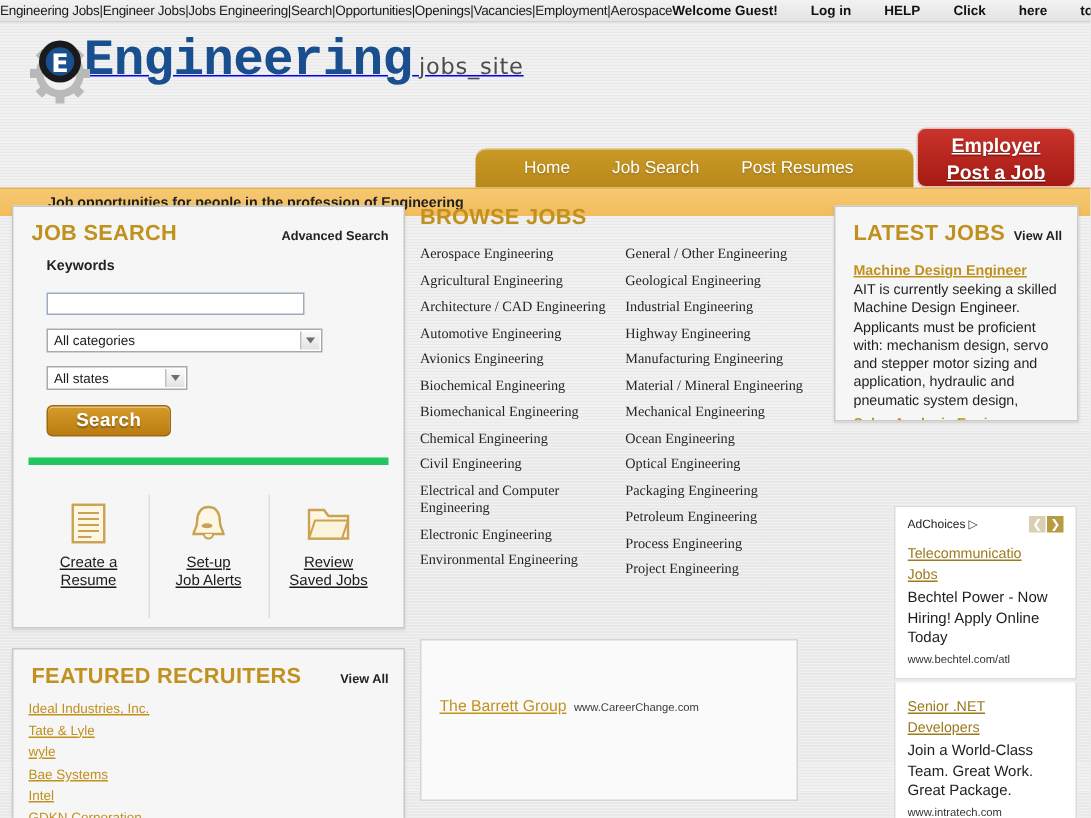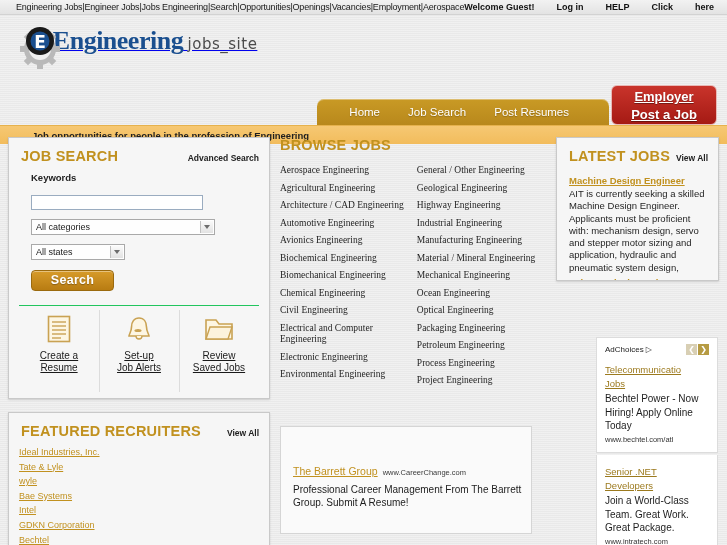--- a/index.html
+++ b/index.html
@@ -17,34 +17,34 @@
 
   
   .topbar {
     height: 15px;
     background: linear-gradient(#f2f2f2, #e3e3e3);
     border-bottom: 1px solid #d2d2d2;
     display: flex; align-items: center;
     font-size: 9px; color: #1a1a1a;
     white-space: nowrap;
   }
-  .topbar-crumbs { padding-left: 16px; letter-spacing: -.2px; }
+  .topbar-crumbs { padding-left: 0; letter-spacing: -.2px; }
   .topbar-right { margin-left: auto; display: flex; align-items: center; padding-right: 6px; }
   .topbar-right > * { font-weight: bold; font-size: 9px; color: #111; margin-left: 22px; text-decoration: none; }
   .topbar-right .tr-first { margin-left: 0; }
 
   
   .logoband { position: relative; height: 70px; }
   .logo { position: absolute; left: 18px; top: 8px; display: flex; align-items: flex-start; }
   .gear { position: relative; width: 48px; height: 48px; flex: 0 0 48px; }
   .gear svg { display: block; }
   .logo-text { margin-left: -30px; margin-top: 4px; }
   .logo-main {
-    font-family: Liberation Serif, serif;
-    font-weight: bold; font-size: 26px; color: #1a4f8f;
+    font-family: Liberation Mono, monospace;
+    font-weight: bold; font-size: 34px; color: #1a4f8f;
     letter-spacing: -.5px; line-height: 28px;
   }
   .logo-main .ltr-e { color: #1a4f8f; visibility: hidden; }
   .logo-sub {
     font-family: "DejaVu Sans", sans-serif;
     font-size: 15px; color: #4b4b4b; text-align: right; line-height: 16px;
     letter-spacing: .5px; margin-top: -1px;
   }
 
   
@@ -136,22 +136,22 @@
     background: linear-gradient(#d79b2a, #b87c12);
     border: 1px solid #9b6a0e; border-radius: 4px;
     color: #fff; font-weight: bold; font-size: 12.5px;
     text-align: center; line-height: 19px;
     text-shadow: 0 1px 1px rgba(0,0,0,.3);
     box-shadow: inset 0 1px 0 rgba(255,255,255,.4);
     letter-spacing: .3px;
   }
 
   .quicklinks {
-    margin: 14px 10px 10px 10px; padding-top: 4px;
-    border-top: 1px solid #22c55e;
+    margin: 14px 10px 10px 10px; padding-top: 20px;
+    border-top: 5px solid #22c55e;
     display: flex;
   }
   .ql {
     flex: 1; text-align: center;
     font-size: 10px; color: #1a1a1a; line-height: 12px;
     position: relative; padding: 4px 2px 14px;
   }
   .ql + .ql::before {
     content: ""; position: absolute; left: 0; top: 0; bottom: -4px; width: 1px;
     background: #dcdcdc;
@@ -388,40 +388,39 @@
         <li><a href="#">Biomechanical Engineering</a></li>
         <li><a href="#">Chemical Engineering</a></li>
         <li><a href="#">Civil Engineering</a></li>
         <li><a href="#">Electrical and Computer Engineering</a></li>
         <li><a href="#">Electronic Engineering</a></li>
         <li><a href="#">Environmental Engineering</a></li>
       </ul>
       <ul>
         <li><a href="#">General / Other Engineering</a></li>
         <li><a href="#">Geological Engineering</a></li>
+        <li><a href="#">Industrial Engineering</a></li>
         <li><a href="#">Highway Engineering</a></li>
-        <li><a href="#">Industrial Engineering</a></li>
         <li><a href="#">Manufacturing Engineering</a></li>
         <li><a href="#">Material / Mineral Engineering</a></li>
         <li><a href="#">Mechanical Engineering</a></li>
         <li><a href="#">Ocean Engineering</a></li>
         <li><a href="#">Optical Engineering</a></li>
         <li><a href="#">Packaging Engineering</a></li>
         <li><a href="#">Petroleum Engineering</a></li>
         <li><a href="#">Process Engineering</a></li>
         <li><a href="#">Project Engineering</a></li>
       </ul>
     </div>
   </div>
 
   <div class="midad">
     <div>
       <a class="ad-title" href="#">The Barrett Group</a><span class="ad-url">www.CareerChange.com</span>
     </div>
-    <div class="ad-body">Professional Career Management From The Barrett Group. Submit A Resume!</div>
   </div>
 
   <div class="col-right">
 
     <div class="panel">
       <div class="panel-head">
         <span class="panel-title">LATEST JOBS</span>
         <a class="panel-link" href="#">View All</a>
       </div>
       <div class="latest-body">

